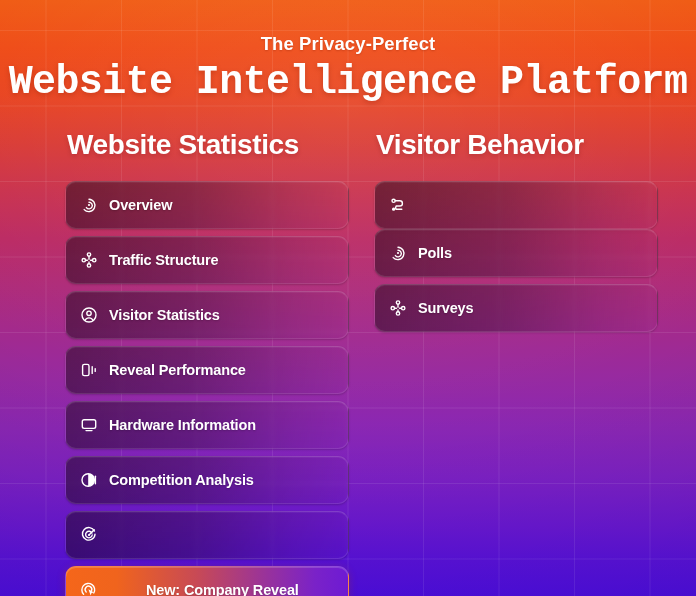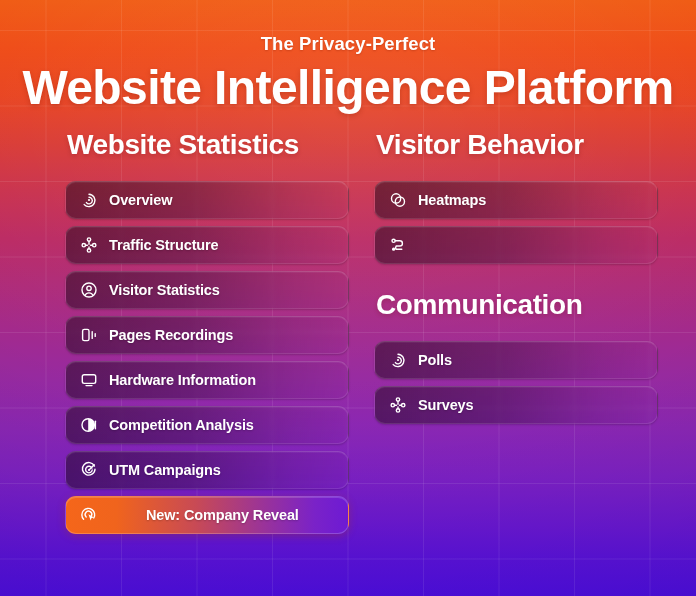--- a/index.html
+++ b/index.html
@@ -43,41 +43,42 @@
   }
   #content{position:absolute;inset:0;}
 
   .eyebrow{
     position:absolute;top:33px;left:0;right:0;text-align:center;
     color:#ffffff;font-size:18.5px;font-weight:bold;letter-spacing:.1px;
     text-shadow:0 1px 2px rgba(120,20,0,.28);
   }
   .headline{
     position:absolute;top:60px;left:0;right:0;text-align:center;
-    color:#ffffff;font-size:48px;font-weight:bold;letter-spacing:-.6px;
+    color:#ffffff;font-size:40px;font-weight:bold;letter-spacing:-.6px;
     line-height:1.15;
     text-shadow:0 2px 5px rgba(130,25,0,.3);
+    font-family:Liberation Mono, monospace;
   }
 
   .col{position:absolute;top:130px;width:284px;}
   .col-left{left:50px;margin-left:15px;}
   .col-right{left:374px;}
 
   .section-title{
     color:#ffffff;font-size:28px;font-weight:bold;letter-spacing:-.4px;
     margin:0 0 20px 2px;line-height:1.1;
     text-shadow:0 2px 4px rgba(110,20,30,.28);
   }
   .section-title.second{margin-top:26px;}
 
   .card-list{display:flex;flex-direction:column;gap:7px;}
 
   .card{
     position:relative;
-    height:38px;border-radius:11px;
+    height:48px;border-radius:11px;
     display:flex;align-items:center;gap:11px;
     padding:0 14px;
     box-sizing:border-box;
     background:linear-gradient(95deg, rgba(28,6,24,.50) 0%, rgba(40,10,44,.38) 45%, rgba(60,16,70,.16) 80%, rgba(70,20,90,.05) 100%);
     border:1px solid rgba(255,255,255,.11);
     border-top-color:rgba(255,255,255,.17);
     box-shadow:0 1px 2px rgba(0,0,0,.18), inset 0 1px 0 rgba(255,255,255,.05);
     backdrop-filter:blur(2px);
   }
   .card.highlight{
@@ -146,21 +147,21 @@
             </span>
             <span class="label">Visitor Statistics</span>
           </div>
           <div class="card">
             <span class="icon">
               <svg viewBox="0 0 18 18">
                 <rect x="2.6" y="3.4" width="6.4" height="11.2" rx="1.7" fill="none" stroke="currentColor" stroke-width="1.4" stroke-linecap="round" stroke-linejoin="round"></rect>
                 <path fill="none" stroke="currentColor" stroke-width="1.4" stroke-linecap="round" stroke-linejoin="round" d="M12.2 5.6v6.8M15.2 7.6v2.8"></path>
               </svg>
             </span>
-            <span class="label">Pages Recordings</span>
+            <span class="label">Reveal Performance</span>
           </div>
           <div class="card">
             <span class="icon">
               <svg viewBox="0 0 18 18">
                 <rect x="2.3" y="3.8" width="13.4" height="8.6" rx="1.8" fill="none" stroke="currentColor" stroke-width="1.4" stroke-linecap="round" stroke-linejoin="round"></rect>
                 <path fill="none" stroke="currentColor" stroke-width="1.4" stroke-linecap="round" stroke-linejoin="round" d="M6 14.6h6"></path>
               </svg>
             </span>
             <span class="label">Hardware Information</span>
           </div>
@@ -176,57 +177,46 @@
           </div>
           <div class="card">
             <span class="icon">
               <svg viewBox="0 0 18 18">
                 <path fill="none" stroke="currentColor" stroke-width="1.4" stroke-linecap="round" stroke-linejoin="round" d="M14.4 5.1A6.3 6.3 0 1 0 15 8.2"></path>
                 <path fill="none" stroke="currentColor" stroke-width="1.4" stroke-linecap="round" stroke-linejoin="round" d="M11.9 7.1A3.3 3.3 0 1 0 12.2 9"></path>
                 <path fill="none" stroke="currentColor" stroke-width="1.4" stroke-linecap="round" stroke-linejoin="round" d="M9 9l5.2-5.2"></path>
                 <circle cx="9" cy="9" r="1" fill="currentColor" stroke="none"></circle>
               </svg>
             </span>
-            <span class="label">UTM Campaigns</span>
           </div>
           <div class="card highlight">
             <span class="icon">
               <svg viewBox="0 0 18 18">
                 <path fill="none" stroke="currentColor" stroke-width="1.4" stroke-linecap="round" stroke-linejoin="round" d="M3.6 13.2A6.4 6.4 0 1 1 13.8 12"></path>
                 <path fill="none" stroke="currentColor" stroke-width="1.4" stroke-linecap="round" stroke-linejoin="round" d="M6.2 10.9A3.3 3.3 0 1 1 11.4 10"></path>
                 <path d="M8.4 8.2l5.6 3.2-2.5.6-.8 2.4z" fill="currentColor"></path>
               </svg>
             </span>
             <span class="label">New: Company Reveal</span>
           </div>
         </div>
       </div>
     <div class="col col-right" id="col-right">
         <div class="section-title">Visitor Behavior</div>
         <div class="card-list">
           <div class="card">
             <span class="icon">
               <svg viewBox="0 0 18 18">
-                <circle cx="7.1" cy="7.4" r="4.6" fill="none" stroke="currentColor" stroke-width="1.4" stroke-linecap="round" stroke-linejoin="round"></circle>
-                <circle cx="10.9" cy="10.6" r="4.6" fill="none" stroke="currentColor" stroke-width="1.4" stroke-linecap="round" stroke-linejoin="round"></circle>
-              </svg>
-            </span>
-            <span class="label">Heatmaps</span>
-          </div>
-          <div class="card">
-            <span class="icon">
-              <svg viewBox="0 0 18 18">
                 <circle cx="4.6" cy="4.8" r="1.6" fill="none" stroke="currentColor" stroke-width="1.4" stroke-linecap="round" stroke-linejoin="round"></circle>
                 <circle cx="4.6" cy="13.2" r="1.6" fill="currentColor" stroke="none"></circle>
                 <path fill="none" stroke="currentColor" stroke-width="1.4" stroke-linecap="round" stroke-linejoin="round" d="M6.2 4.8h4.6a2.6 2.6 0 0 1 0 5.2H7.2a2.6 2.6 0 0 0 0 3.2h5.6"></path>
               </svg>
             </span>
           </div>
         </div>
-        <div class="section-title second">Communication</div>
         <div class="card-list">
           <div class="card">
             <span class="icon">
               <svg viewBox="0 0 18 18">
                 <path fill="none" stroke="currentColor" stroke-width="1.4" stroke-linecap="round" stroke-linejoin="round" d="M4.2 13.6A6.2 6.2 0 1 0 9 3.2"></path>
                 <path fill="none" stroke="currentColor" stroke-width="1.4" stroke-linecap="round" stroke-linejoin="round" d="M6.4 11.6A3.3 3.3 0 1 0 9 6.3"></path>
                 <circle cx="9" cy="9" r="1.1" fill="currentColor" stroke="none"></circle>
               </svg>
             </span>
             <span class="label">Polls</span>

